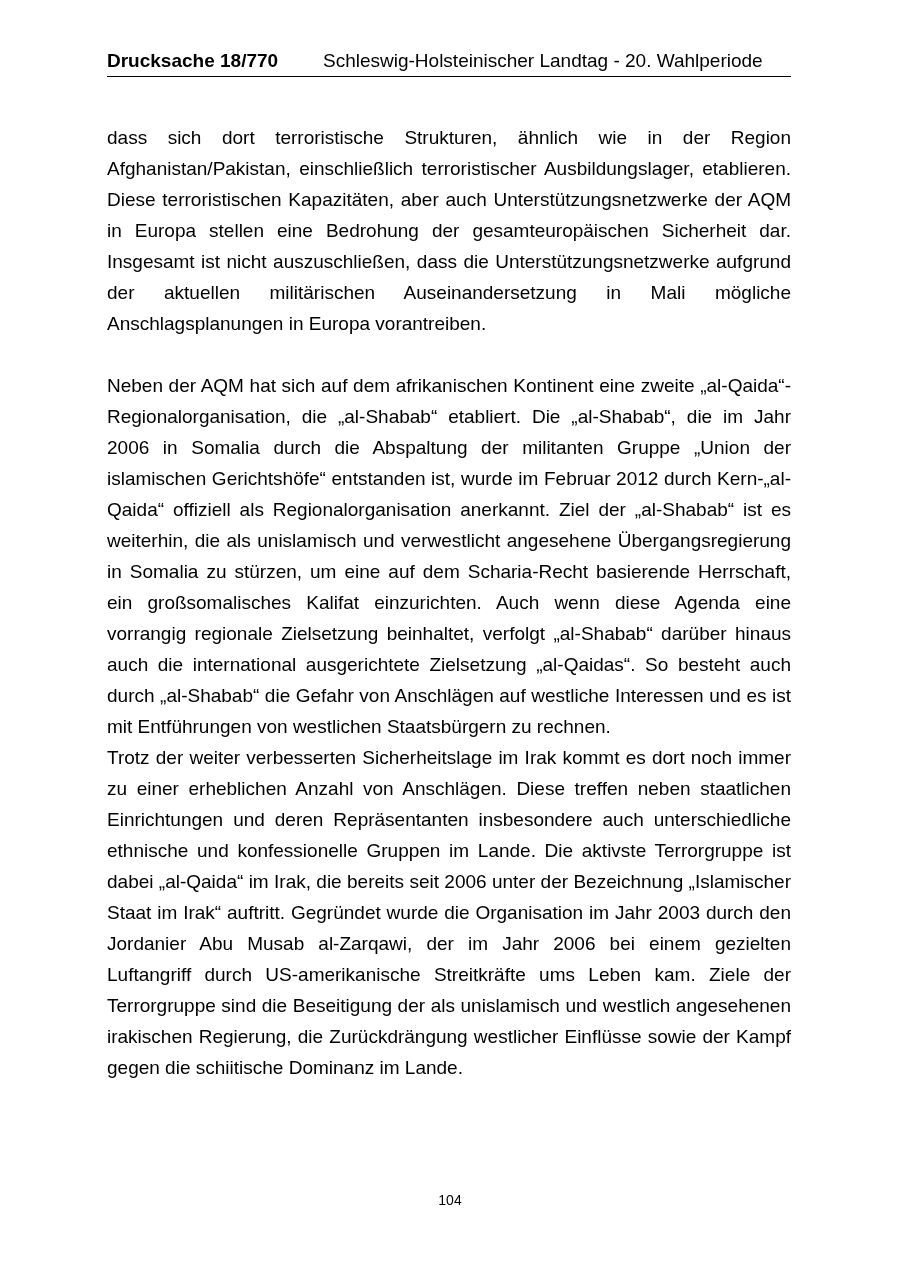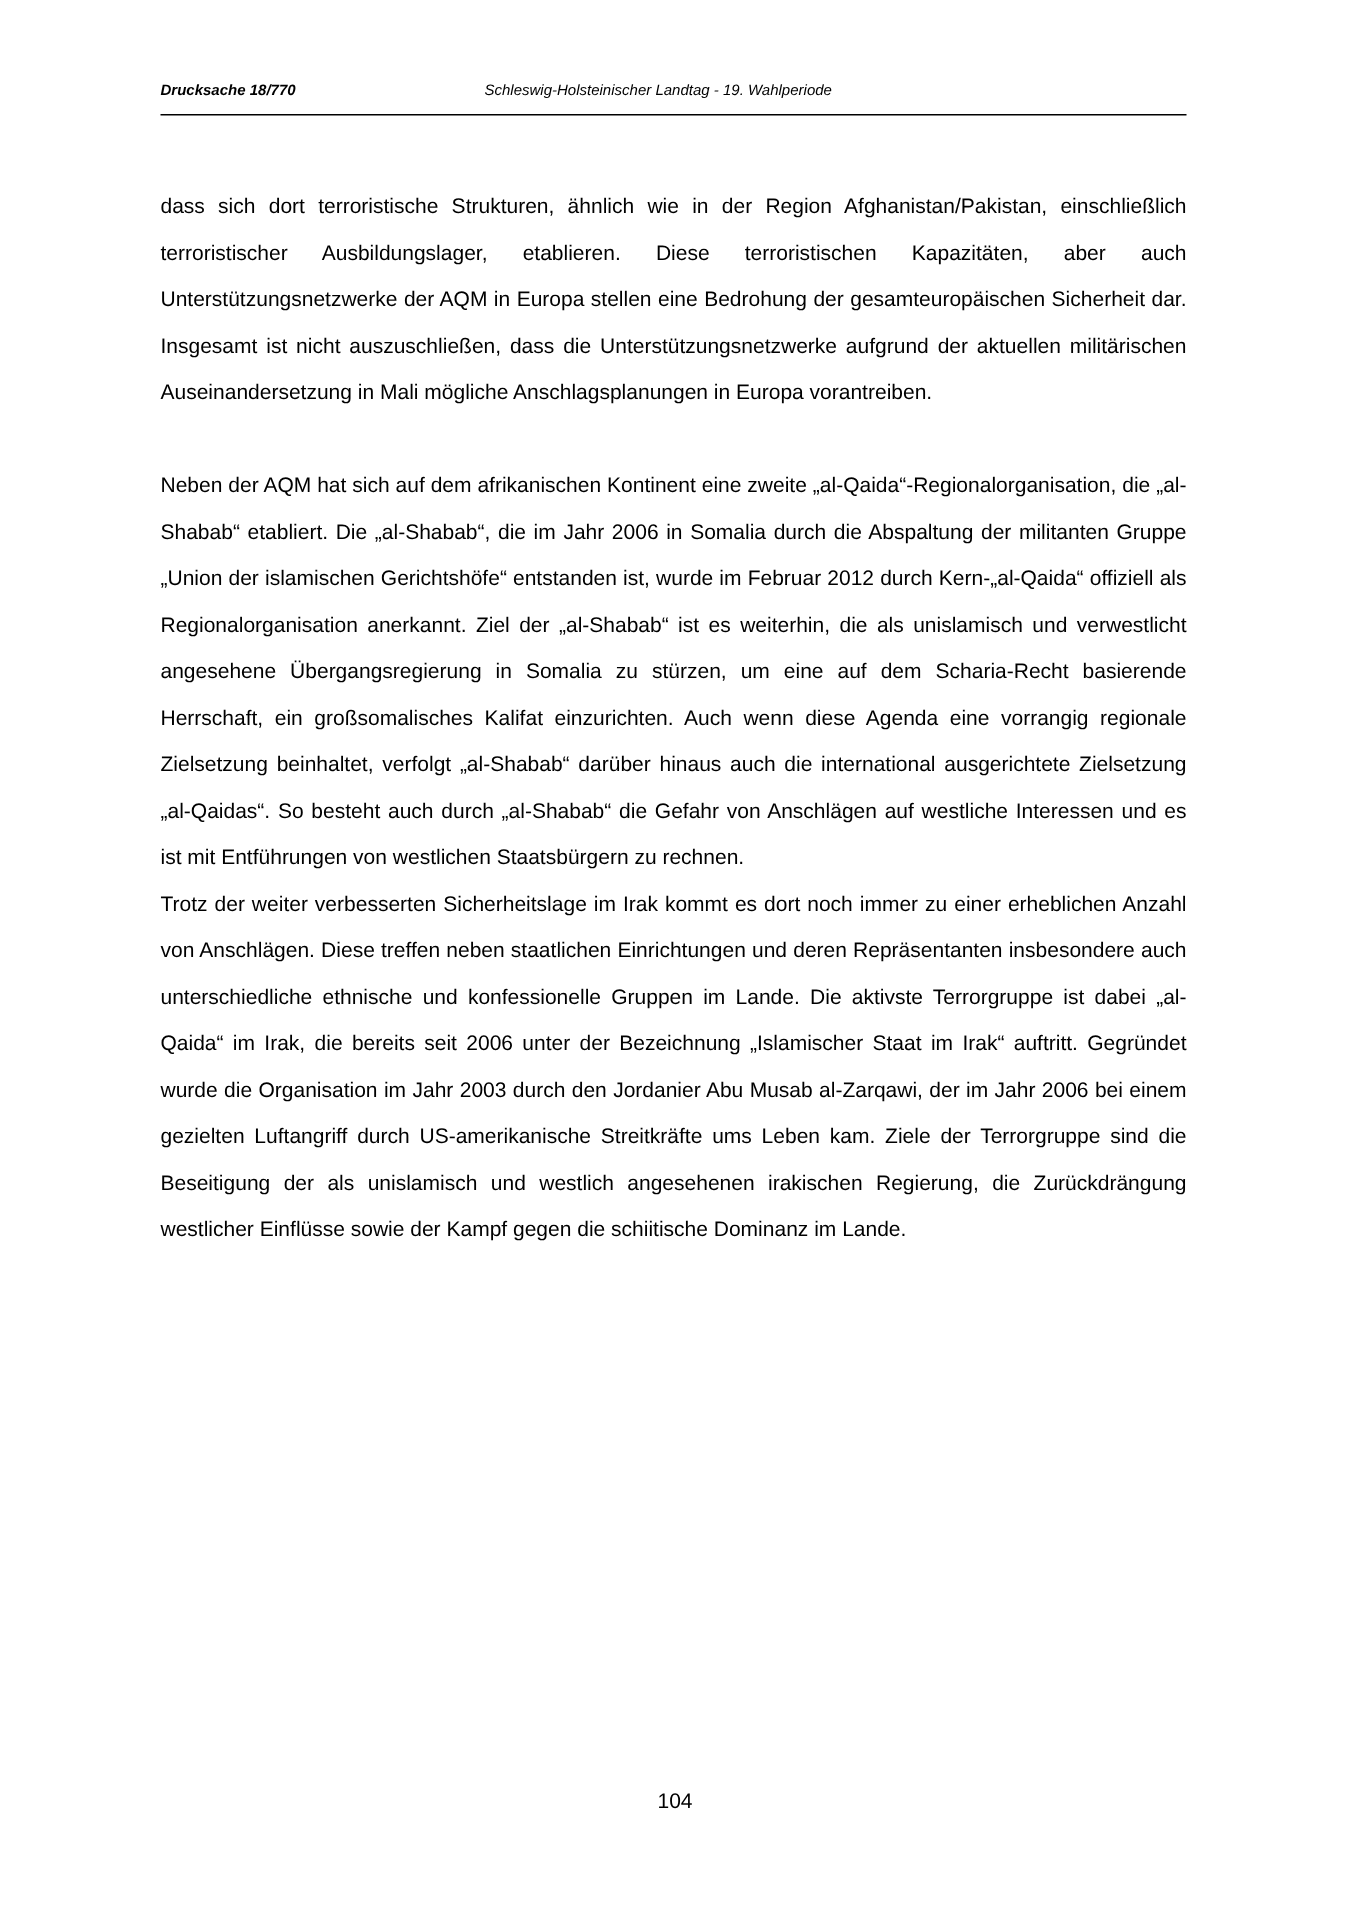--- a/index.html
+++ b/index.html
@@ -18,23 +18,22 @@
     inset: 0;
     background: #ffffff;
   }
   .header {
     position: absolute;
     top: 52px;
     left: 107px;
     width: 684px;
     display: flex;
     align-items: flex-end;
-    font-size: 10px;
+    font-size: 19px;
     line-height: 18px;
-    font-style: italic;
   }
   .doc-number {
     font-weight: bold;
     flex: 0 0 216px;
     white-space: nowrap;
   }
   .header-title {
     flex: 1 1 auto;
     white-space: nowrap;
   }
@@ -46,21 +45,21 @@
     height: 0;
     border: none;
     border-top: 1.6px solid #000000;
     margin: 0;
   }
   .body-text {
     position: absolute;
     top: 122px;
     left: 107px;
     width: 684px;
-    font-size: 14px;
+    font-size: 19px;
     line-height: 31px;
     text-align: justify;
     hyphens: manual;
   }
   .body-text p {
     margin: 0;
   }
   .body-text p.para-gap {
     margin-bottom: 31px;
   }
@@ -73,21 +72,21 @@
     font-size: 14px;
   }
 </style>
 </head>
 <body>
 
 <div class="page">
 
   <div class="header">
     <span class="doc-number">Drucksache 18/770</span>
-    <span class="header-title">Schleswig-Holsteinischer Landtag - 19. Wahlperiode</span>
+    <span class="header-title">Schleswig-Holsteinischer Landtag - 20. Wahlperiode</span>
   </div>
 
   <hr class="header-rule">
 
   <div class="body-text">
     <p class="para-gap">dass sich dort terroristische Strukturen, ähnlich wie in der Region Afghanistan/Pakistan, einschließlich terroristischer Ausbildungslager, etablieren. Diese terroristischen Kapazitäten, aber auch Unterstützungsnetzwerke der AQM in Europa stellen eine Bedrohung der gesamteuropäischen Sicherheit dar. Insgesamt ist nicht auszuschließen, dass die Unterstützungsnetzwerke aufgrund der aktuellen militärischen Auseinandersetzung in Mali mögliche Anschlagsplanungen in Europa vorantreiben.</p>
     <p>Neben der AQM hat sich auf dem afrikanischen Kontinent eine zweite „al-Qaida“-Regionalorganisation, die „al-Shabab“ etabliert. Die „al-Shabab“, die im Jahr 2006 in Somalia durch die Abspaltung der militanten Gruppe „Union der islamischen Gerichtshöfe“ entstanden ist, wurde im Februar 2012 durch Kern-„al-Qaida“ offiziell als Regionalorganisation anerkannt. Ziel der „al-Shabab“ ist es weiterhin, die als unislamisch und verwestlicht angesehene Übergangsregierung in Somalia zu stürzen, um eine auf dem Scharia-Recht basierende Herrschaft, ein großsomalisches Kalifat einzurichten. Auch wenn diese Agenda eine vorrangig regionale Zielsetzung beinhaltet, verfolgt „al-Shabab“ darüber hinaus auch die international ausgerichtete Zielsetzung „al-Qaidas“. So besteht auch durch „al-Shabab“ die Gefahr von Anschlägen auf westliche Interessen und es ist mit Entführungen von westlichen Staatsbürgern zu rechnen.</p>
     <p>Trotz der weiter verbesserten Sicherheitslage im Irak kommt es dort noch immer zu einer erheblichen Anzahl von Anschlägen. Diese treffen neben staatlichen Einrichtungen und deren Repräsentanten insbesondere auch unterschiedliche ethnische und konfessionelle Gruppen im Lande. Die aktivste Terrorgruppe ist dabei „al-Qaida“ im Irak, die bereits seit 2006 unter der Bezeichnung „Islamischer Staat im Irak“ auftritt. Gegründet wurde die Organisation im Jahr 2003 durch den Jordanier Abu Musab al-Zarqawi, der im Jahr 2006 bei einem gezielten Luftangriff durch US-amerikanische Streitkräfte ums Leben kam. Ziele der Terrorgruppe sind die Beseitigung der als unislamisch und westlich angesehenen irakischen Regierung, die Zurückdrängung westlicher Einflüsse sowie der Kampf gegen die schiitische Dominanz im Lande.</p>
   </div>
 

